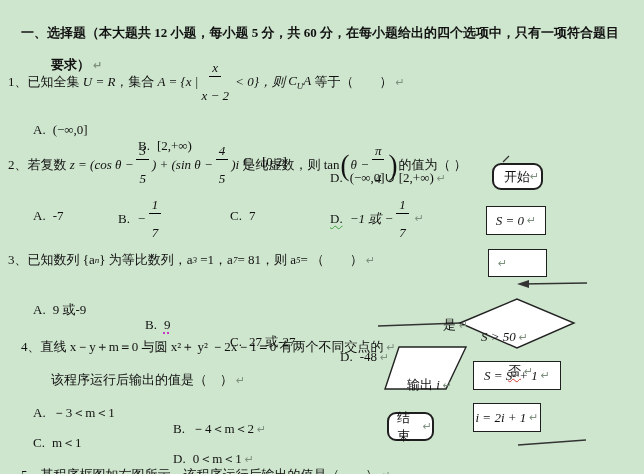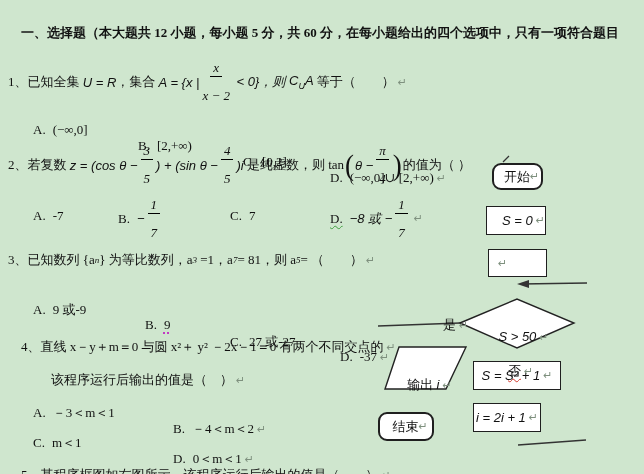--- a/index.html
+++ b/index.html
@@ -1,21 +1,21 @@
 <!DOCTYPE html>
 <html><head>
 <meta charset="utf-8">
 <style>
   html,body{margin:0;padding:0;}
   #canvas{position:relative;width:644px;height:474px;background:#cfe6ce;overflow:hidden;
           font-family:"Liberation Serif","DejaVu Serif",serif;color:#111;font-size:13px;}
   .row{position:absolute;display:flex;align-items:center;white-space:pre;z-index:3;justify-content:flex-end;}
   .abs{position:absolute;white-space:pre;z-index:3;}
   .b{font-weight:bold;}
-  .m{font-family:Liberation Sans, sans-serif;font-style:italic;}
+  .m{font-family:Liberation Serif, serif;font-style:italic;}
   .ms{font-family:"Liberation Serif","DejaVu Serif",serif;font-style:normal;}
   .sub{font-size:9px;vertical-align:-4px;font-style:italic;}
   .pil{color:#7e907e;font-size:11px;margin-left:3px;font-family:"DejaVu Sans",sans-serif;font-style:normal;}
   .frac{display:inline-flex;flex-direction:column;align-items:center;vertical-align:middle;
         margin:0 3px;line-height:1.05;font-family:"Liberation Serif",serif;font-style:italic;}
   .frac .fn{border-bottom:1px solid #000;padding:0 3px 1px;}
   .frac .fd{padding-top:12px;}
   .bigp{font-family:"Liberation Serif",serif;font-size:27px;font-weight:300;line-height:1;
         display:inline-block;transform:scaleY(1.08);margin:0 1px;font-style:normal;}
   .opt{position:absolute;white-space:pre;display:inline-flex;align-items:center;}
@@ -39,49 +39,52 @@
     <polygon points="517,284 529,280 529,288" fill="#333"></polygon>
     <polygon points="460,323 517,299 574,323 517,348" fill="#fff" stroke="#222" stroke-width="1.4"></polygon>
     <line x1="378" y1="326" x2="460" y2="323" stroke="#333" stroke-width="1.3"></line>
     <polygon points="399,347 466,347 446,389 385,389" fill="#fff" stroke="#222" stroke-width="1.4"></polygon>
     <line x1="518" y1="445" x2="586" y2="440" stroke="#333" stroke-width="1.3"></line>
   </svg>
 
   <div class="abs b" style="left:8px;top:8px;width:640px;">
     <span>一、选择题（本大题共 12 小题，每小题 5 分，共 60 分，在每小题给出的四个选项中，只有一项符合题目</span>
   </div>
+  <div class="abs b" style="left:38px;top:40px;">
+    <span>要求）</span><span class="pil">↵</span>
+  </div>
 
   <div class="row" style="left:8px;top:64px;height:36px;">
     <span>1、已知全集 </span><span class="m">U = R</span><span>，集合 </span><span class="m">A = {x |</span><span class="frac"><span class="fn">x</span><span class="fd">x − 2</span></span><span class="m"> &lt; 0}，则 </span><span class="m"><span>C</span><span class="sub">U</span><span>A</span></span><span> 等于（　　）</span><span class="pil">↵</span>
   </div>
   <div class="abs" style="left:0;top:106px;width:644px;height:22px;">
     <span class="opt ms" style="left:33px;"><span class="ol">A.</span><span>(−∞,0]</span></span>
     <span class="opt ms" style="left:138px;"><span class="ol">B.</span><span>[2,+∞)</span></span>
     <span class="opt ms" style="left:243px;"><span class="ol">C.</span><span>[0,2]</span></span>
     <span class="opt ms" style="left:330px;"><span class="ol">D.</span><span>(−∞,0]∪ [2,+∞)</span><span class="pil">↵</span></span>
   </div>
 
   <div class="row" style="left:8px;top:142px;height:46px;">
     <span>2、若复数 </span><span class="m">z = (cos θ −</span><span class="frac"><span class="fn">3</span><span class="fd">5</span></span><span class="m">) + (sin θ −</span><span class="frac"><span class="fn">4</span><span class="fd">5</span></span><span class="m">)i</span><span> 是纯虚数，则 </span><span class="ms">tan</span><span class="bigp">(</span><span class="m">θ −</span><span class="frac"><span class="fn">π</span><span class="fd">4</span></span><span class="bigp">)</span><span>的值为（ ）</span>
   </div>
   <div class="abs" style="left:0;top:198px;width:644px;height:40px;">
     <span class="opt ms" style="left:33px;top:10px;"><span class="ol">A.</span><span>-7</span></span>
     <span class="opt ms" style="left:118px;top:0;"><span class="ol">B.</span><span class="m">−</span><span class="frac"><span class="fn">1</span><span class="fd">7</span></span></span>
     <span class="opt ms" style="left:230px;top:10px;"><span class="ol">C.</span><span>7</span></span>
-    <span class="opt ms" style="left:330px;top:0;"><span class="ol wavy-green">D.</span><span class="m">−8 或 −</span><span class="frac"><span class="fn">1</span><span class="fd">7</span></span><span class="pil">↵</span></span>
+    <span class="opt ms" style="left:330px;top:0;"><span class="ol wavy-green">D.</span><span class="m">−1 或 −</span><span class="frac"><span class="fn">1</span><span class="fd">7</span></span><span class="pil">↵</span></span>
   </div>
 
   <div class="row" style="left:8px;top:250px;height:20px;">
     <span>3、已知数列 {a</span><span class="sub">n</span><span>} 为等比数列，a</span><span class="sub">3</span><span class="ms"> =1，a</span><span class="sub">7</span><span class="ms">= 81，则 a</span><span class="sub">5</span><span>= （　　）</span><span class="pil">↵</span>
   </div>
   <div class="abs" style="left:0;top:285px;width:644px;height:20px;">
     <span class="opt ms" style="left:33px;"><span class="ol">A.</span><span>9 或-9</span></span>
     <span class="opt ms" style="left:145px;"><span class="ol">B.</span><span class="dot-mag">9</span></span>
     <span class="opt ms" style="left:230px;"><span class="ol">C.</span><span>27 或-27</span></span>
-    <span class="opt ms" style="left:340px;"><span class="ol">D.</span><span>-37</span><span class="pil">↵</span></span>
+    <span class="opt ms" style="left:340px;"><span class="ol">D.</span><span>-48</span><span class="pil">↵</span></span>
   </div>
 
   <div class="abs" style="left:8px;top:322px;">
     <span>4、直线 x－y＋m＝0 与圆 x²＋ y² －2x－1＝0 有两个不同交点的</span><span class="pil">↵</span>
   </div>
   <div class="abs" style="left:38px;top:355px;">
     <span>该程序运行后输出的值是（　）</span><span class="pil">↵</span>
   </div>
   <div class="abs" style="left:0;top:388px;width:470px;height:20px;">
     <span class="opt ms" style="left:33px;"><span class="ol">A.</span><span>－3＜m＜1</span></span>
@@ -93,45 +96,45 @@
   </div>
 
   <div class="abs" style="left:8px;top:450px;">
     <span>5、某程序框图如右图所示，该程序运行后输出的值是（　　）</span><span class="pil">↵</span>
   </div>
 
   <div class="fbox rounded" style="left:492px;top:163px;width:51px;height:27px;">
     <span>开始</span>
       <span class="pil" style="margin-left:0;">↵</span>
   </div>
-  <div class="fbox" style="left:486px;top:206px;width:60px;height:29px;justify-content:flex-end;">
+  <div class="fbox" style="left:486px;top:206px;width:60px;height:29px;">
     <span class="m">S = 0</span>
       <span class="pil">↵</span>
   </div>
   <div class="fbox" style="left:488px;top:249px;width:59px;height:28px;justify-content:flex-start;padding-left:9px;">
     <span class="pil" style="margin-left:0;">↵</span>
   </div>
-  <div class="abs" style="left:468px;top:313px;width:98px;text-align:center;">
+  <div class="abs" style="left:468px;top:313px;width:98px;">
     <span class="m">S &gt; 50</span><span class="pil">↵</span>
   </div>
   <div class="abs" style="left:430px;top:300px;">
     <span>是</span><span class="pil">↵</span>
   </div>
   <div class="abs" style="left:495px;top:346px;">
     <span class="wavy-red">否</span><span class="pil">↵</span>
   </div>
   <div class="abs" style="left:388px;top:360px;width:70px;text-align:center;">
     <span>输出 </span><span class="m">i</span><span class="pil">↵</span>
   </div>
   <div class="fbox" style="left:473px;top:361px;width:88px;height:29px;">
     <span class="m">S = S² + 1</span>
       <span class="pil">↵</span>
   </div>
   <div class="fbox" style="left:473px;top:403px;width:68px;height:29px;">
     <span class="m">i = 2i + 1</span>
       <span class="pil">↵</span>
   </div>
-  <div class="fbox rounded" style="left:378px;top:412px;width:56px;height:29px;">
+  <div class="fbox rounded" style="left:387px;top:412px;width:47px;height:29px;">
     <span>结束</span>
       <span class="pil" style="margin-left:0;">↵</span>
   </div>
 
 </div>
 
 </body></html>

